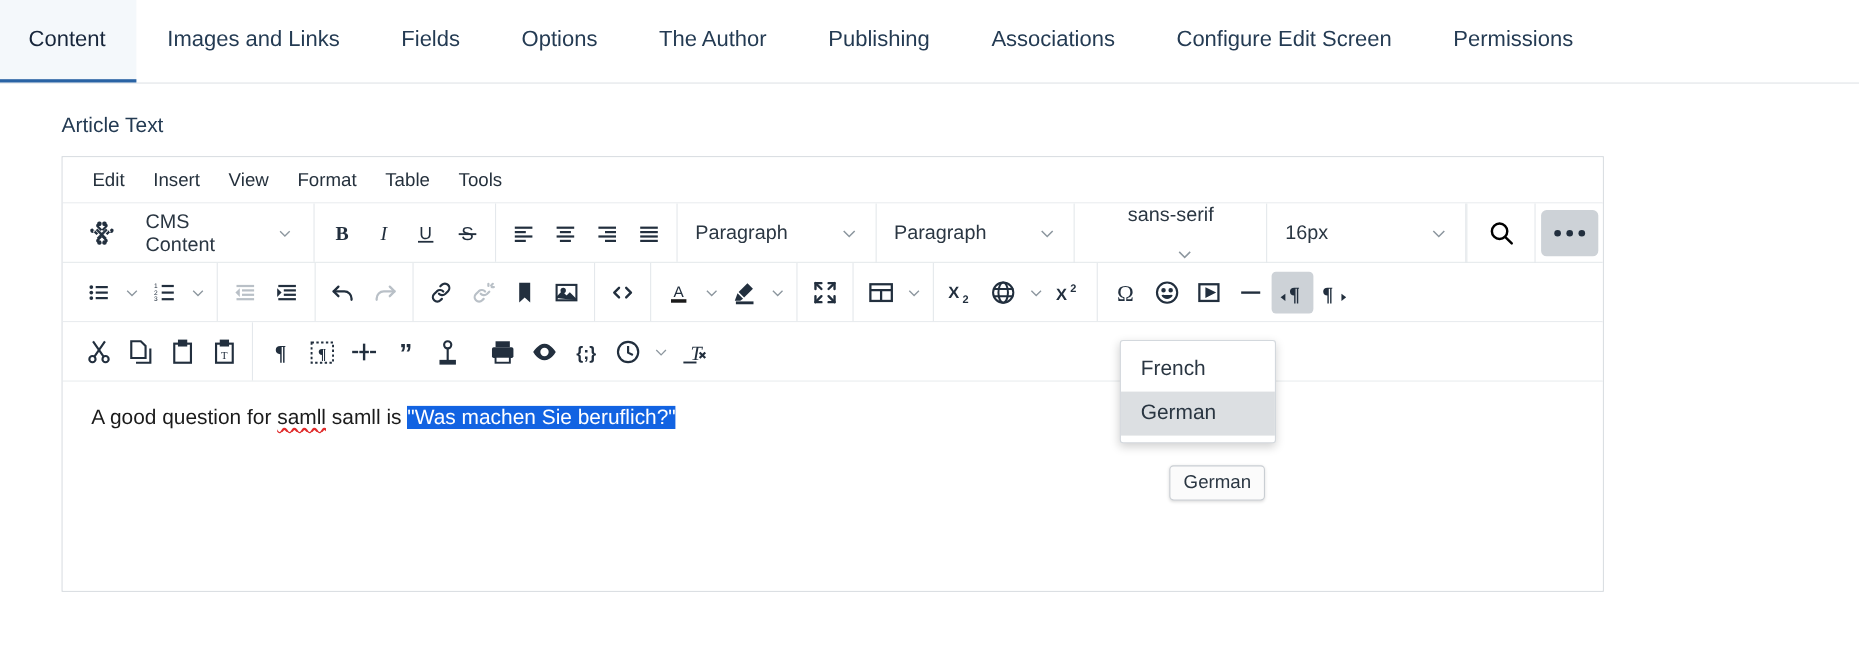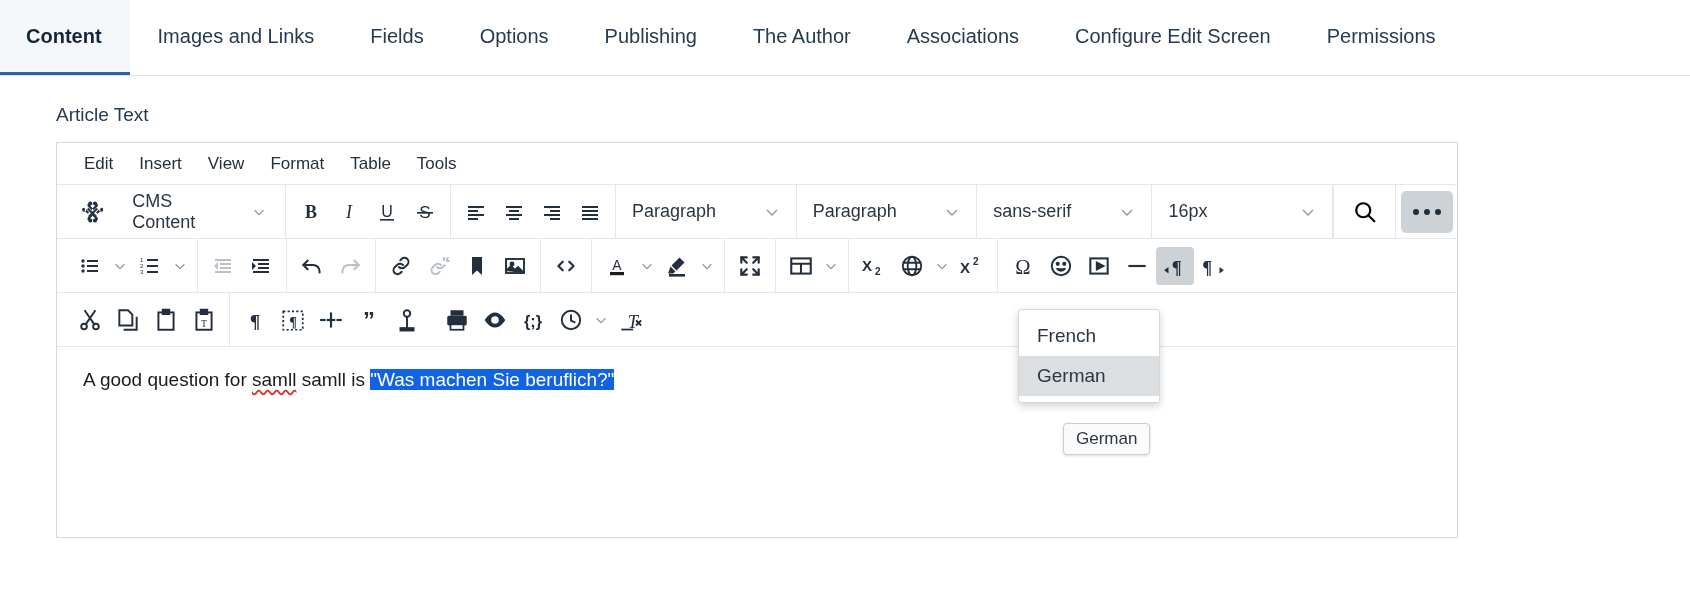--- a/index.html
+++ b/index.html
@@ -25,21 +25,21 @@
     align-items: center;
     padding: 0 28px;
     font-size: 20px;
     color: #243b53;
     white-space: nowrap;
     cursor: pointer;
     border-bottom: 3px solid transparent;
   }
   .tab:first-child { padding-left: 26px; }
   .tab.active {
-    font-weight: bold;
+    font-weight: normal;
     background: #f4f8fb;
     border-bottom: 3px solid #2a63a4;
     color: #16253a;
   }
 
   
   .page-body { padding: 28px 0 0 56px; }
   .field-label {
     font-size: 19px;
     color: #243b53;
@@ -118,21 +118,21 @@
     padding: 0 16px;
     font-size: 18px;
     color: #2a3642;
     cursor: pointer;
     border-right: 1px solid #e4e8ec;
     white-space: nowrap;
   }
   .tb-select .sel-caret { margin-left: 26px; color: #8d979f; display:flex; }
   .tb-select.w1 { width: 192px; }
   .tb-select.w2 { width: 192px; }
-  .tb-select.w3 { width: 186px; }
+  .tb-select.w3 { width: 186px; flex-direction: column; }
   .tb-select.w4 { width: 192px; gap: 20px; }
 
   .tb-spacer { flex: 1 1 auto; height: 100%; }
   .tb-end {
     display: flex; align-items: center; height: 100%;
   }
   .tb-end .cell {
     display: flex; align-items: center; justify-content: center;
     width: 62px; height: 54px;
     border-left: 1px solid #e4e8ec;
@@ -221,24 +221,24 @@
   <div class="tab">
       <span>Images and Links</span>
     </div>
   <div class="tab">
       <span>Fields</span>
     </div>
   <div class="tab">
       <span>Options</span>
     </div>
   <div class="tab">
+      <span>The Author</span>
+    </div>
+  <div class="tab">
       <span>Publishing</span>
-    </div>
-  <div class="tab">
-      <span>The Author</span>
     </div>
   <div class="tab">
       <span>Associations</span>
     </div>
   <div class="tab">
       <span>Configure Edit Screen</span>
     </div>
   <div class="tab">
       <span>Permissions</span>
     </div>

